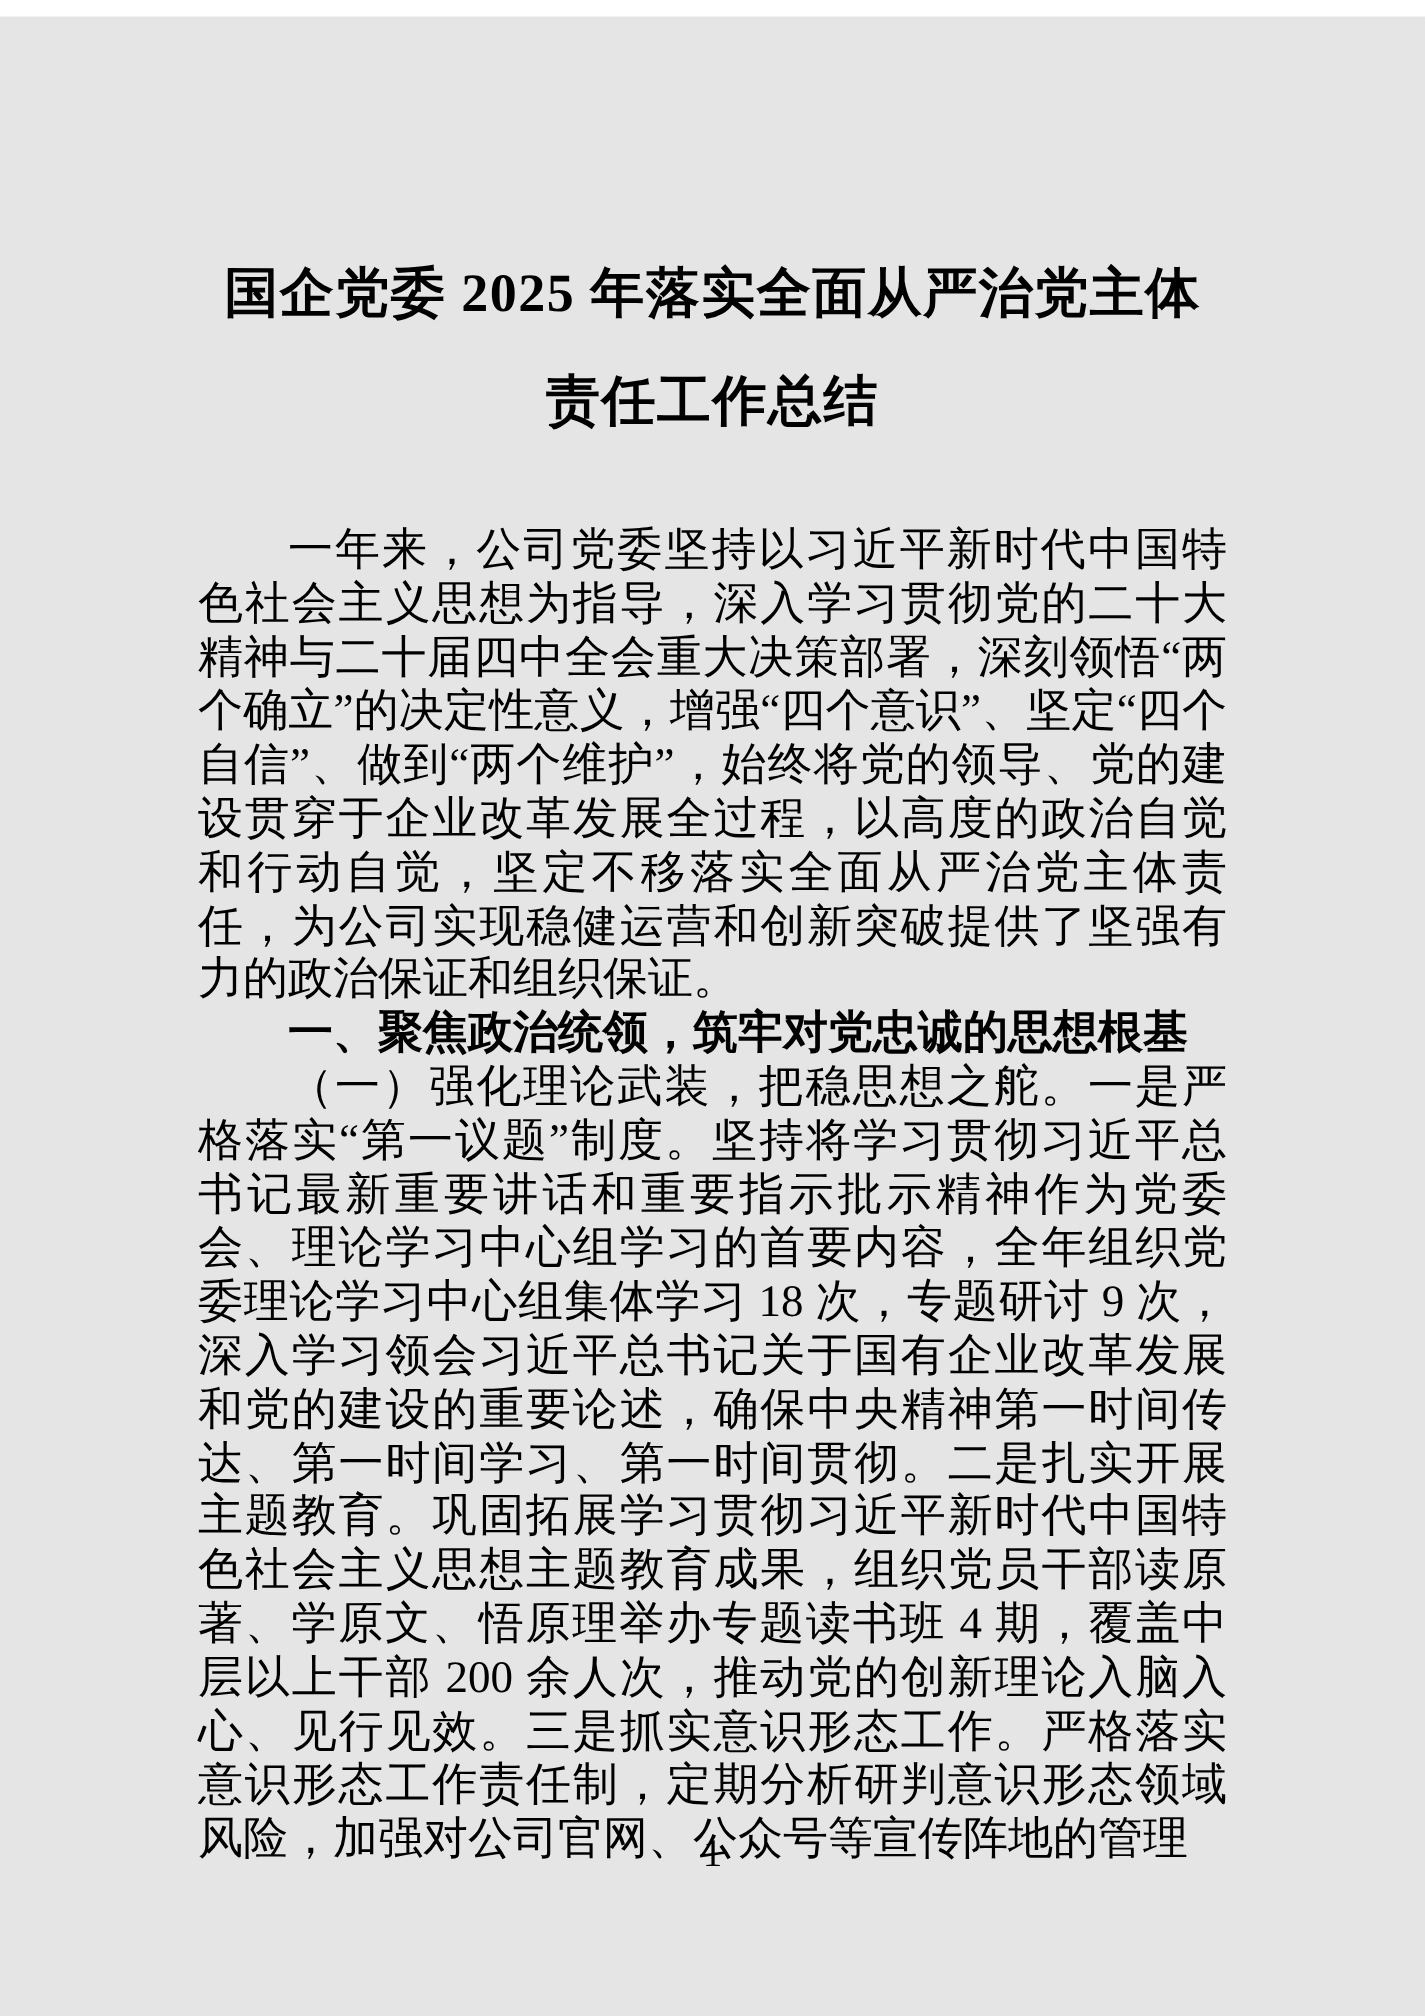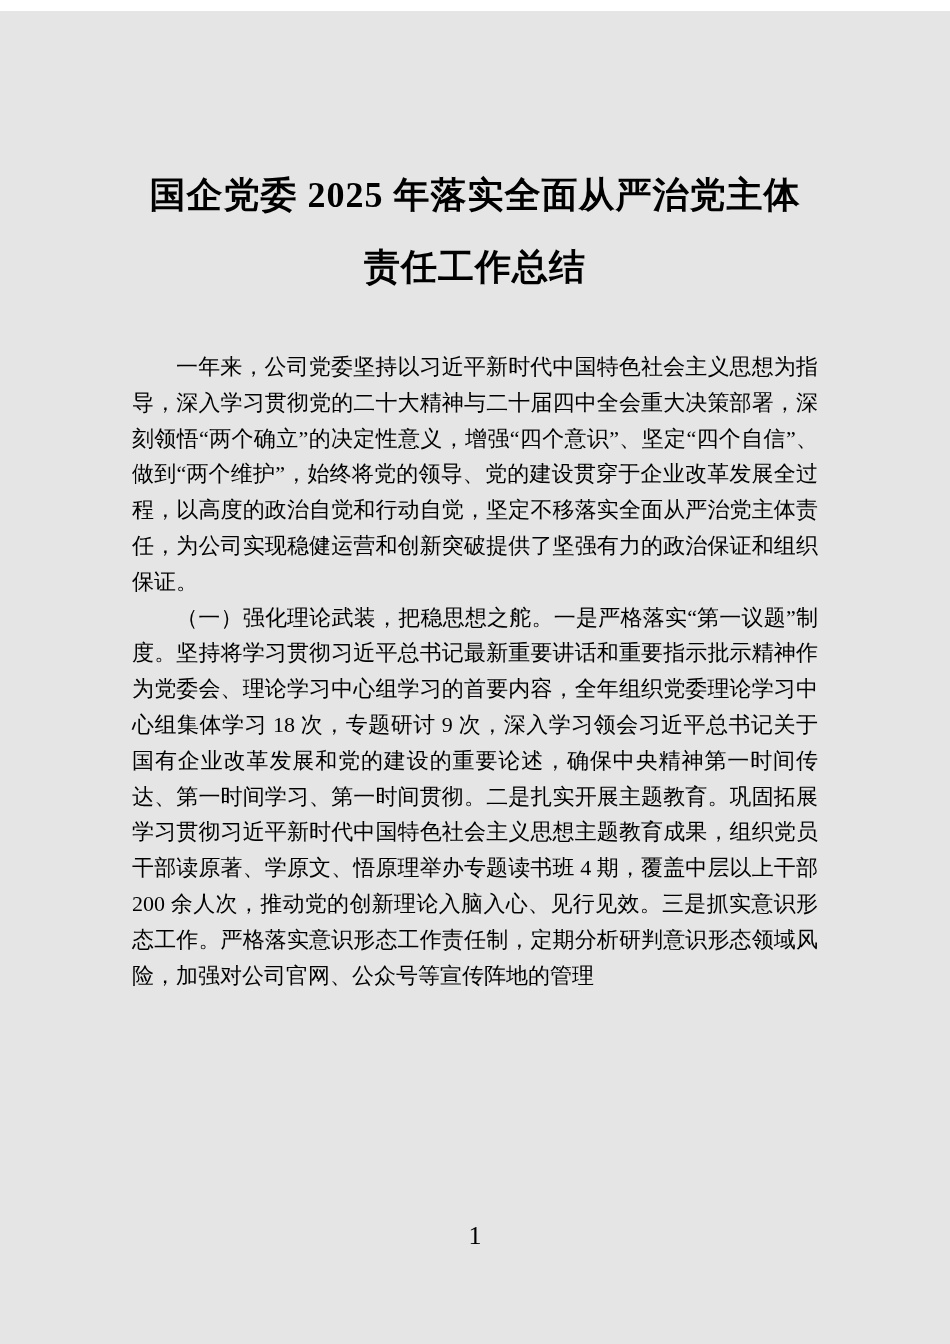--- a/index.html
+++ b/index.html
@@ -21,21 +21,21 @@
   }
   .doc-title {
     margin: 0 0 46px 0;
     font-size: 36px;
     font-weight: bold;
     line-height: 2.0;
     text-align: center;
     letter-spacing: 1px;
   }
   .doc-body {
-    font-size: 22px;
+    font-size: 30px;
     line-height: 35.8px;
     text-align: justify;
   }
   .para {
     margin: 0;
     text-indent: 2em;
     word-break: break-all;
   }
   .para.bold {
     font-weight: bold;
@@ -54,20 +54,21 @@
 </style>
 </head>
 <body>
 
 <div class="page">
 
   <h1 class="doc-title">国企党委 2025 年落实全面从严治党主体责任工作总结</h1>
 
   <div class="doc-body">
     <p class="para">一年来，公司党委坚持以习近平新时代中国特色社会主义思想为指导，深入学习贯彻党的二十大精神与二十届四中全会重大决策部署，深刻领悟“两个确立”的决定性意义，增强“四个意识”、坚定“四个自信”、做到“两个维护”，始终将党的领导、党的建设贯穿于企业改革发展全过程，以高度的政治自觉和行动自觉，坚定不移落实全面从严治党主体责任，为公司实现稳健运营和创新突破提供了坚强有力的政治保证和组织保证。</p>
+    <p class="para bold">一、聚焦政治统领，筑牢对党忠诚的思想根基</p>
     <p class="para">（一）强化理论武装，把稳思想之舵。一是严格落实“第一议题”制度。坚持将学习贯彻习近平总书记最新重要讲话和重要指示批示精神作为党委会、理论学习中心组学习的首要内容，全年组织党委理论学习中心组集体学习 18 次，专题研讨 9 次，深入学习领会习近平总书记关于国有企业改革发展和党的建设的重要论述，确保中央精神第一时间传达、第一时间学习、第一时间贯彻。二是扎实开展主题教育。巩固拓展学习贯彻习近平新时代中国特色社会主义思想主题教育成果，组织党员干部读原著、学原文、悟原理举办专题读书班 4 期，覆盖中层以上干部 200 余人次，推动党的创新理论入脑入心、见行见效。三是抓实意识形态工作。严格落实意识形态工作责任制，定期分析研判意识形态领域风险，加强对公司官网、公众号等宣传阵地的管理</p>
   </div>
 
   <div class="page-footer">
     <span class="page-number">1</span>
   </div>
 
 </div>
 
 </body></html>

